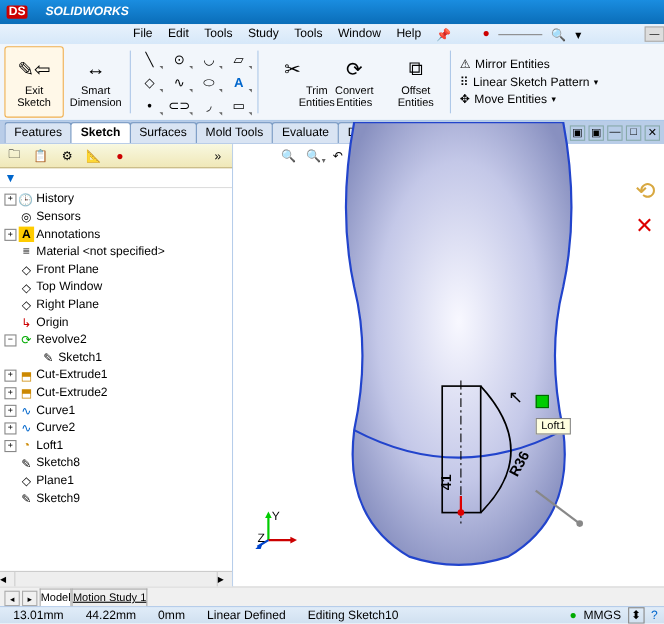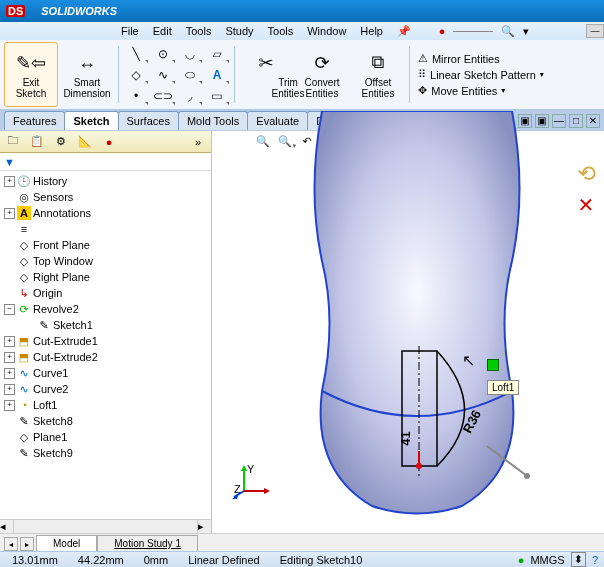--- a/index.html
+++ b/index.html
@@ -43,21 +43,21 @@
   .canvas { flex:1; position:relative; background:#fff;}
   .viewbar { position:absolute; top:0; left:40px; height:20px; display:flex; align-items:center; gap:0px;}
   .viewbar div{width:22px;height:18px;display:flex;align-items:center;justify-content:center;font-size:11px;position:relative;}
   .viewbar div.dd::after{content:'▾';font-size:7px;position:absolute;right:0;bottom:0;color:#666;}
   .bottle { position:absolute; left:90px; top:-20px; width:230px; height:410px; }
   .dim-label { position:absolute; font-weight:bold; font-size:13px; color:#000; transform-origin:center;}
   .tooltip { position:absolute; background:#ffffe0; border:1px solid #888; padding:1px 4px; font-size:10px;}
   .triad { position:absolute; left:20px; bottom:30px; width:40px;height:40px;}
   .bottombar { height:18px; background:#f0f0f0; border-top:1px solid #ccc; display:flex; align-items:flex-end; padding-left:4px;}
   .bottombar .arrow{width:14px;height:14px;border:1px solid #aaa;display:flex;align-items:center;justify-content:center;font-size:8px;margin-right:2px;}
-  .btab{padding:2px 16px;background:#fff;border:1px solid #aaa;border-bottom:none;font-size:10px;}
+  .btab{padding:2px 0;background:#fff;border:1px solid #aaa;border-bottom:none;font-size:10px;}
   .btab.active{background:#fff;}
   .btab.inactive{background:#eee;text-decoration:underline;}
   .status { height:16px; background:linear-gradient(#e0ecf8,#d0e0f0); border-top:1px solid #aec8e8; display:flex; align-items:center; font-size:10px; gap:8px; padding:0 6px;}
   .status .chip{padding:0 6px;}
   .status .right{margin-left:auto;display:flex;gap:6px;align-items:center;}
 </style>
 </head>
 <body>
 
 <div class="titlebar">
@@ -191,20 +191,21 @@
           <span>Sensors</span>
         </div>
       <div class="treeitem">
           <span class="exp">+</span>
           <span class="ico" style="background:#fc0;padding:0 2px;font-weight:bold;">A</span>
           <span>Annotations</span>
         </div>
       <div class="treeitem">
           <span class="noexp"></span>
           <span class="ico">≡</span>
+          <span>Material &lt;not specified&gt;</span>
         </div>
       <div class="treeitem">
           <span class="noexp"></span>
           <span class="ico">◇</span>
           <span>Front Plane</span>
         </div>
       <div class="treeitem">
           <span class="noexp"></span>
           <span class="ico">◇</span>
           <span>Top Window</span>

